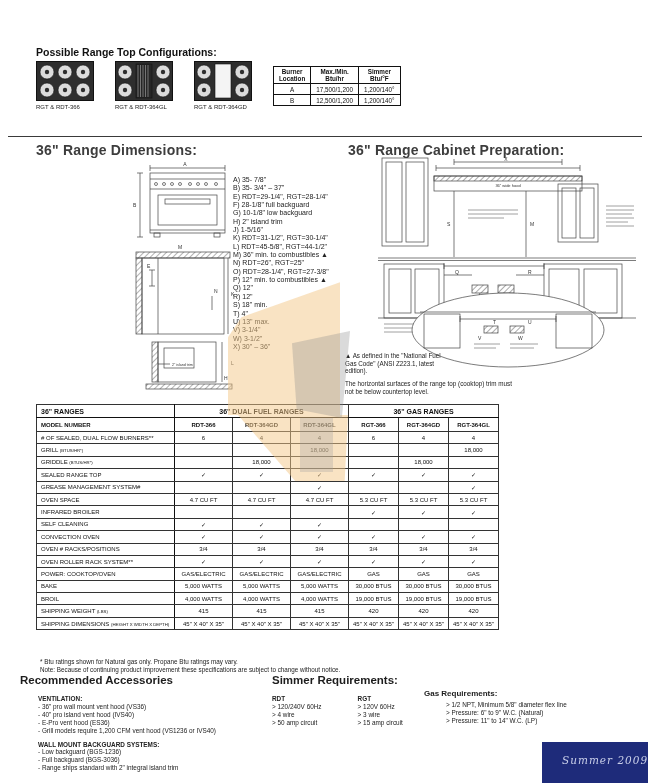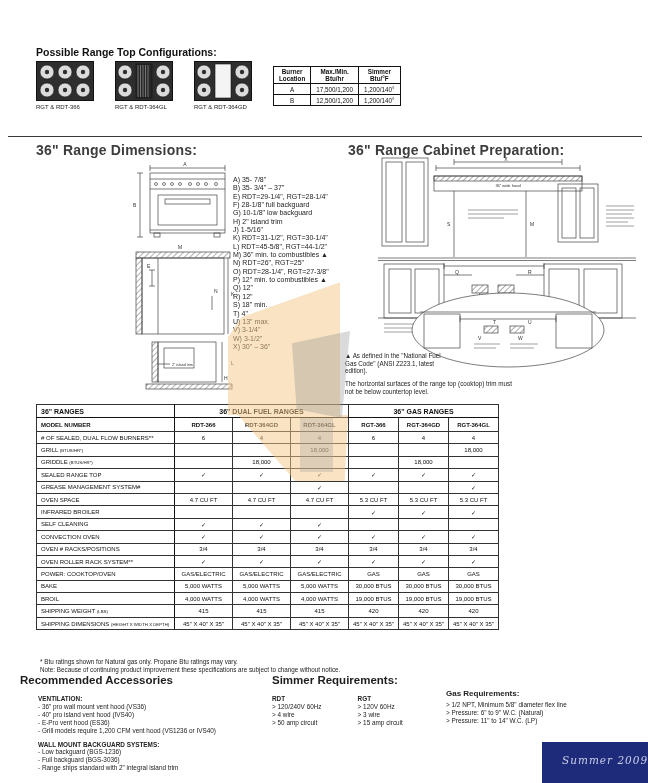--- a/index.html
+++ b/index.html
@@ -540,21 +540,21 @@
         <div>&gt; 50 amp circuit</div>
       </div>
       <div>
         <div class="bh">RGT</div>
         <div>&gt; 120V 60Hz</div>
         <div>&gt; 3 wire</div>
         <div>&gt; 15 amp circuit</div>
       </div>
     </div>
 
-  <div class="h3" style="left:446px;top:689px">Gas Requirements:</div>
+  <div class="h3" style="left:424px;top:689px">Gas Requirements:</div>
   <div class="blk" style="left:446px;top:701px">
       <div>&gt; 1/2 NPT, Minimum 5/8" diameter flex line</div>
       <div>&gt; Pressure: 6" to 9" W.C. (Natural)</div>
       <div>&gt; Pressure: 11" to 14" W.C. (LP)</div>
     </div>
 
   <div class="footer" style="background: rgb(30, 43, 122); margin-left: 35px;">
     <div class="season">Summer 2009</div>
     <div class="pg">5</div>
   </div>

